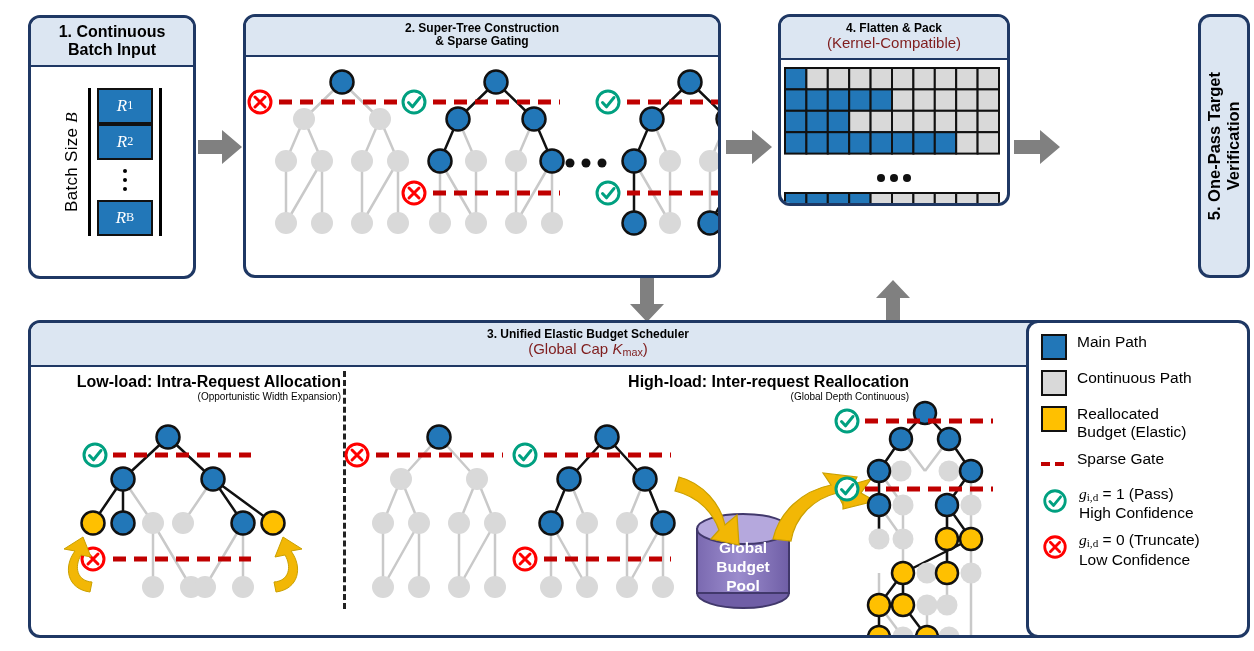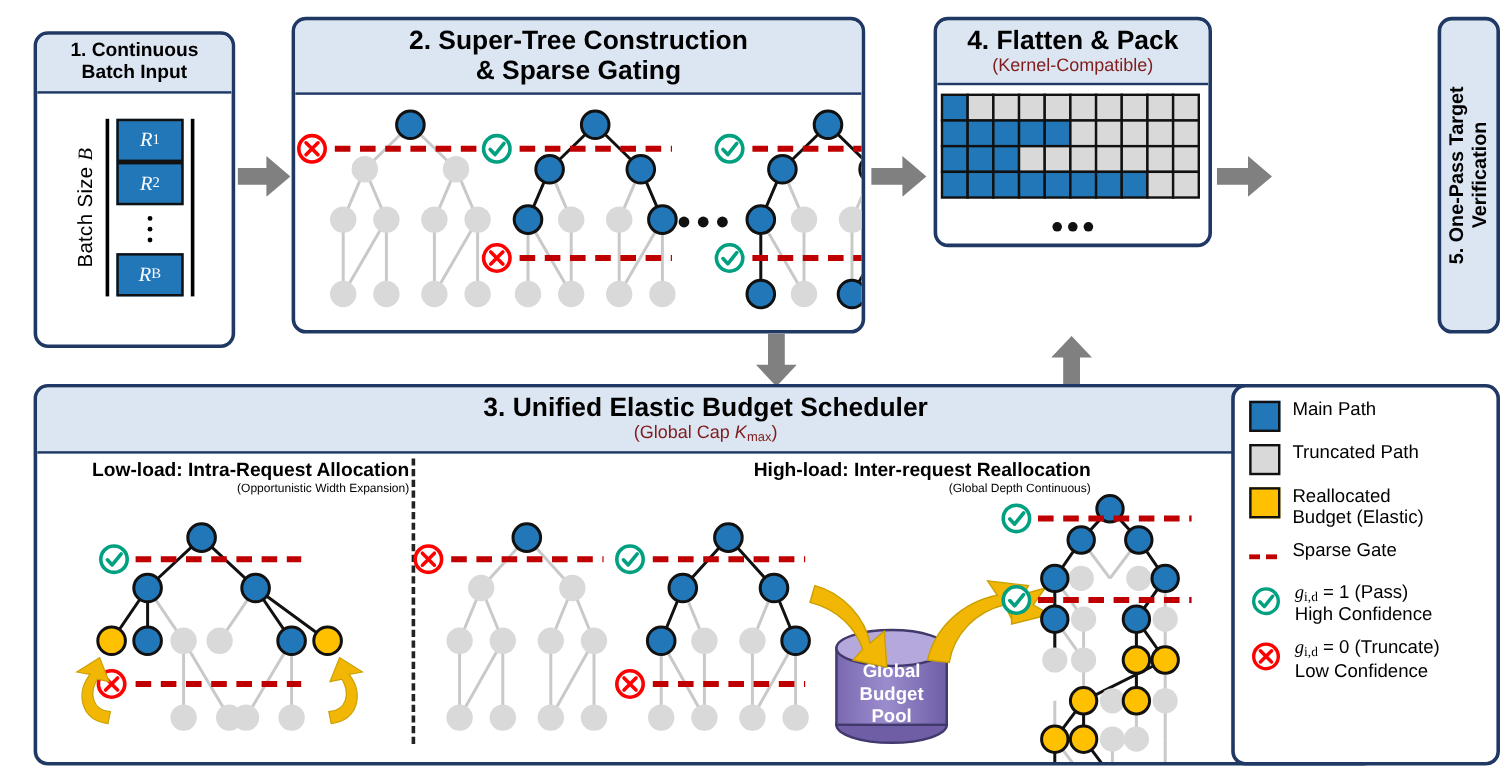--- a/index.html
+++ b/index.html
@@ -22,34 +22,34 @@
     overflow: hidden;
   }
   .panel-header {
     background: #dce6f2;
     border-bottom: 2px solid #1f3864;
     text-align: center;
     padding: 5px 4px 6px 4px;
   }
   .panel-title {
     font-weight: bold;
-    font-size: 22px;
+    font-size: 12px;
     color: #000;
     line-height: 1.12;
     white-space: pre-line;
   }
   .panel-sub {
     font-size: 15px;
     color: #7f1d1d;
     line-height: 1.12;
   }
   .panel-body { position: relative; width: 100%; }
 
   
-  #box1 { left: 28px; top: 26px; width: 168px; height: 264px; }
+  #box1 { left: 28px; top: 15px; width: 168px; height: 264px; }
   #box1 .panel-title { font-size: 16px; }
   .batch-wrap {
     position: absolute; left: 0; top: 0; width: 100%; height: 100%;
     display: flex; align-items: center; justify-content: center;
   }
   .batch-label {
     writing-mode: vertical-rl; transform: rotate(180deg);
     font-size: 17px; color: #000; letter-spacing: 0.3px;
     margin-right: 6px;
   }
@@ -599,21 +599,21 @@
   </div>
 
   <div class="panel" id="legend">
     <div class="legend-inner">
       <div class="legend-row">
         <div class="sw sw-blue"></div>
         <div class="legend-text">Main Path</div>
       </div>
       <div class="legend-row">
         <div class="sw sw-gray"></div>
-        <div class="legend-text">Truncated Path</div>
+        <div class="legend-text">Continuous Path</div>
       </div>
       <div class="legend-row">
         <div class="sw sw-yellow"></div>
         <div class="legend-text">Reallocated
 Budget (Elastic)</div>
       </div>
       <div class="legend-row">
         <div class="sw-dash"></div>
         <div class="legend-text">Sparse Gate</div>
       </div>

